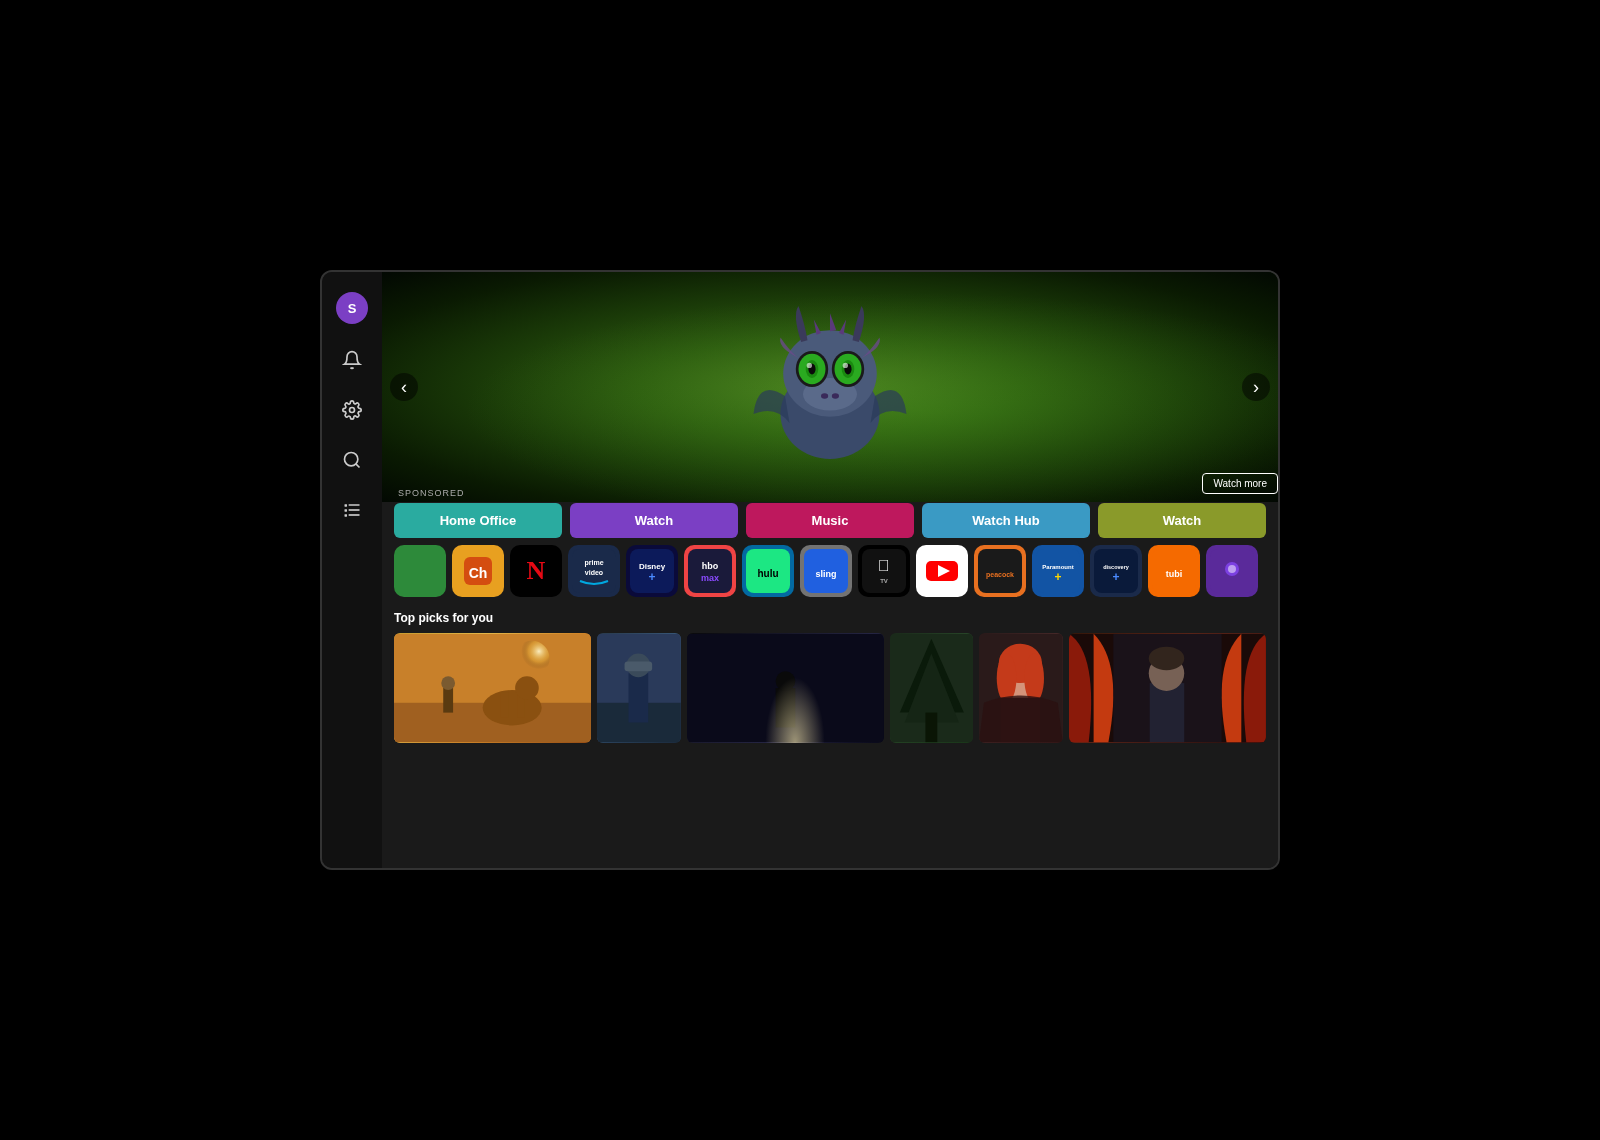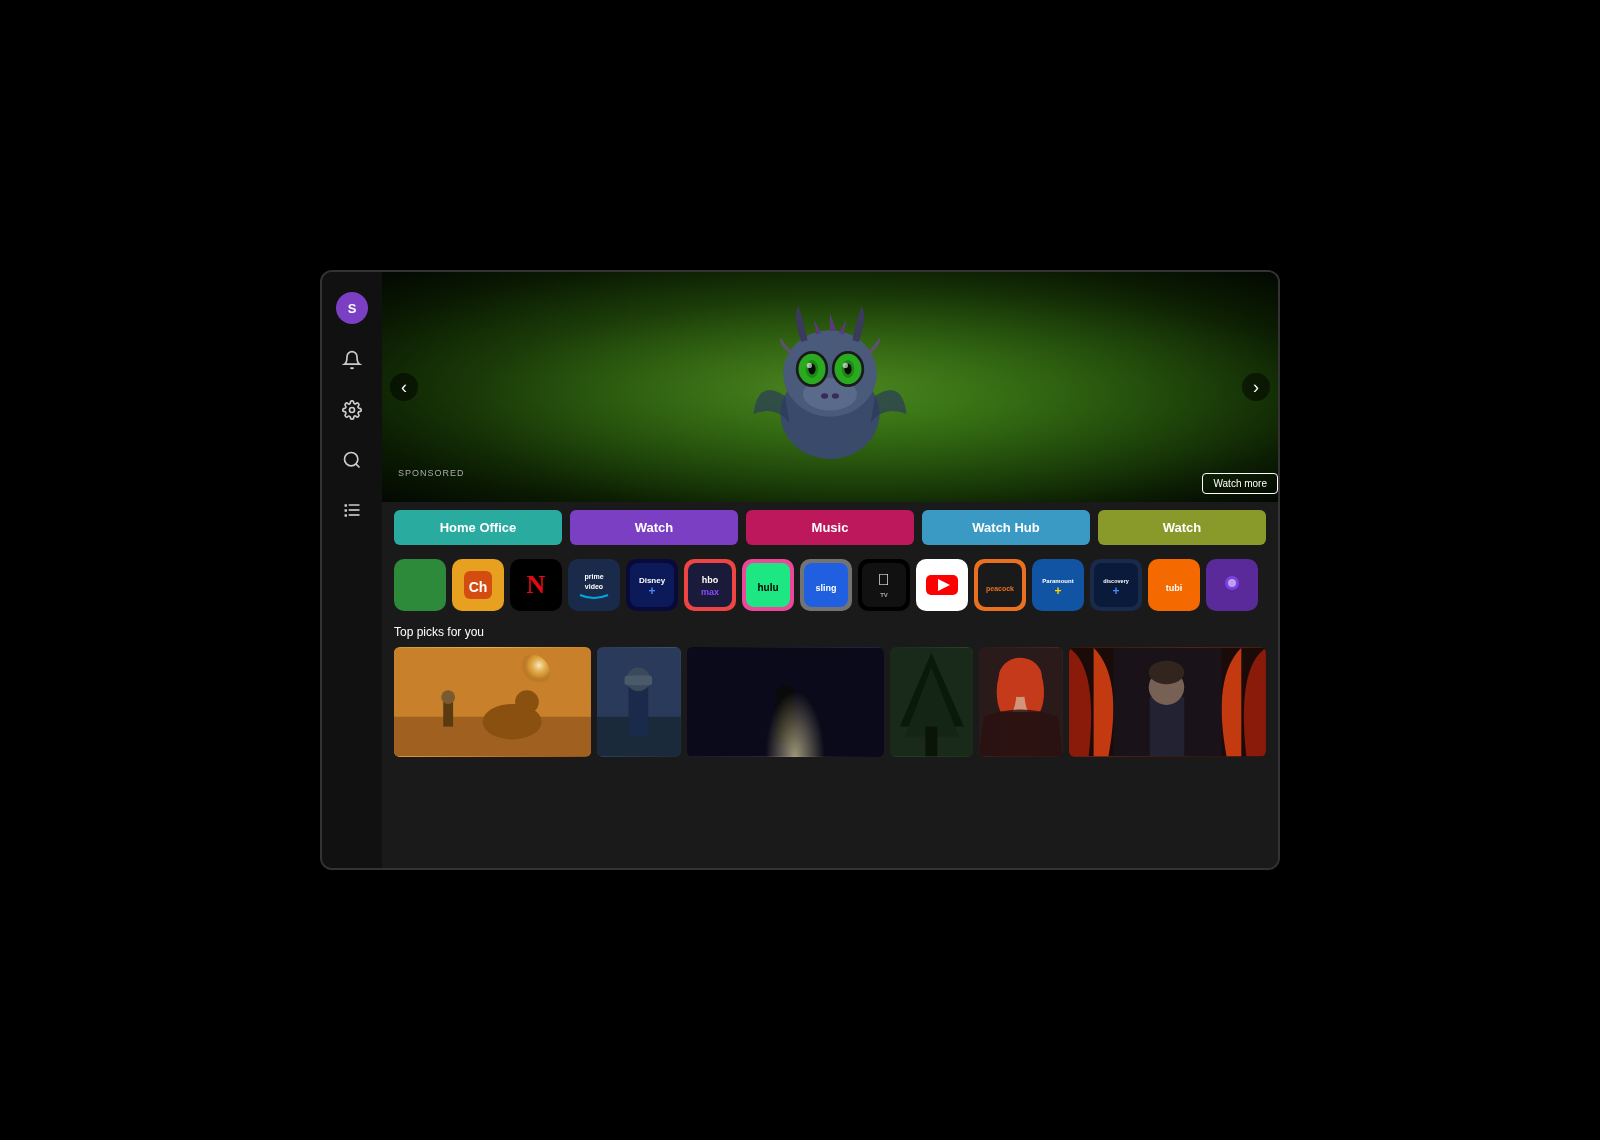--- a/index.html
+++ b/index.html
@@ -113,21 +113,21 @@
       display: flex;
       align-items: center;
       justify-content: center;
     }
 
     .hero-prev { left: 8px; }
     .hero-next { right: 8px; }
 
     .hero-sponsored {
       position: absolute;
-      bottom: 24px;
+      bottom: 4px;
       left: 16px;
       color: #aaa;
       font-size: 9px;
       letter-spacing: 1px;
     }
 
     .hero-watch-more {
       position: absolute;
       bottom: 8px;
       right: 0;
@@ -137,21 +137,21 @@
       padding: 4px 10px;
       border-radius: 4px;
       font-size: 10px;
       cursor: pointer;
     }
 
     
     .categories {
       display: flex;
       gap: 8px;
-      padding: 8px 12px;
+      padding: 1px 12px;
       background: #1a1a1a;
       flex-shrink: 0;
     }
 
     .cat-btn {
       flex: 1;
       padding: 10px 8px;
       border: none;
       border-radius: 6px;
       font-size: 13px;
@@ -190,41 +190,41 @@
       cursor: pointer;
       overflow: hidden;
     }
 
     .app-all { background: #2d8a3a; font-size: 7px; text-align: center; }
     .app-ch { background: #e8a020; }
     .app-netflix { background: #000; color: #e50914; font-size: 8px; font-weight: 900; }
     .app-prime { background: #1a2a4a; }
     .app-disney { background: #0a0a3a; }
     .app-hbo { background: #ef4444; }
-    .app-hulu { background: #ec4899; color: #000; font-weight: 900; }
+    .app-hulu { background: #0369a1; color: #000; font-weight: 900; }
     .app-sling { background: #737373; }
     .app-appletv { background: #000; }
     .app-youtube { background: #fff; }
     .app-peacock { background: #e87020; }
     .app-paramount { background: #1254a4; }
     .app-discovery { background: #1a2a4a; }
     .app-tubi { background: #f56a00; }
     .app-karaoke { background: #5a2a9a; }
 
     
     .top-picks {
       flex: 1;
       padding: 8px 12px;
       background: #1a1a1a;
     }
 
     .top-picks-title {
       color: #fff;
       font-size: 12px;
-      font-weight: 400;
+      font-weight: 700;
       margin-bottom: 8px;
     }
 
     .picks-row {
       display: flex;
       gap: 6px;
     }
 
     .pick-item {
       border-radius: 6px;

